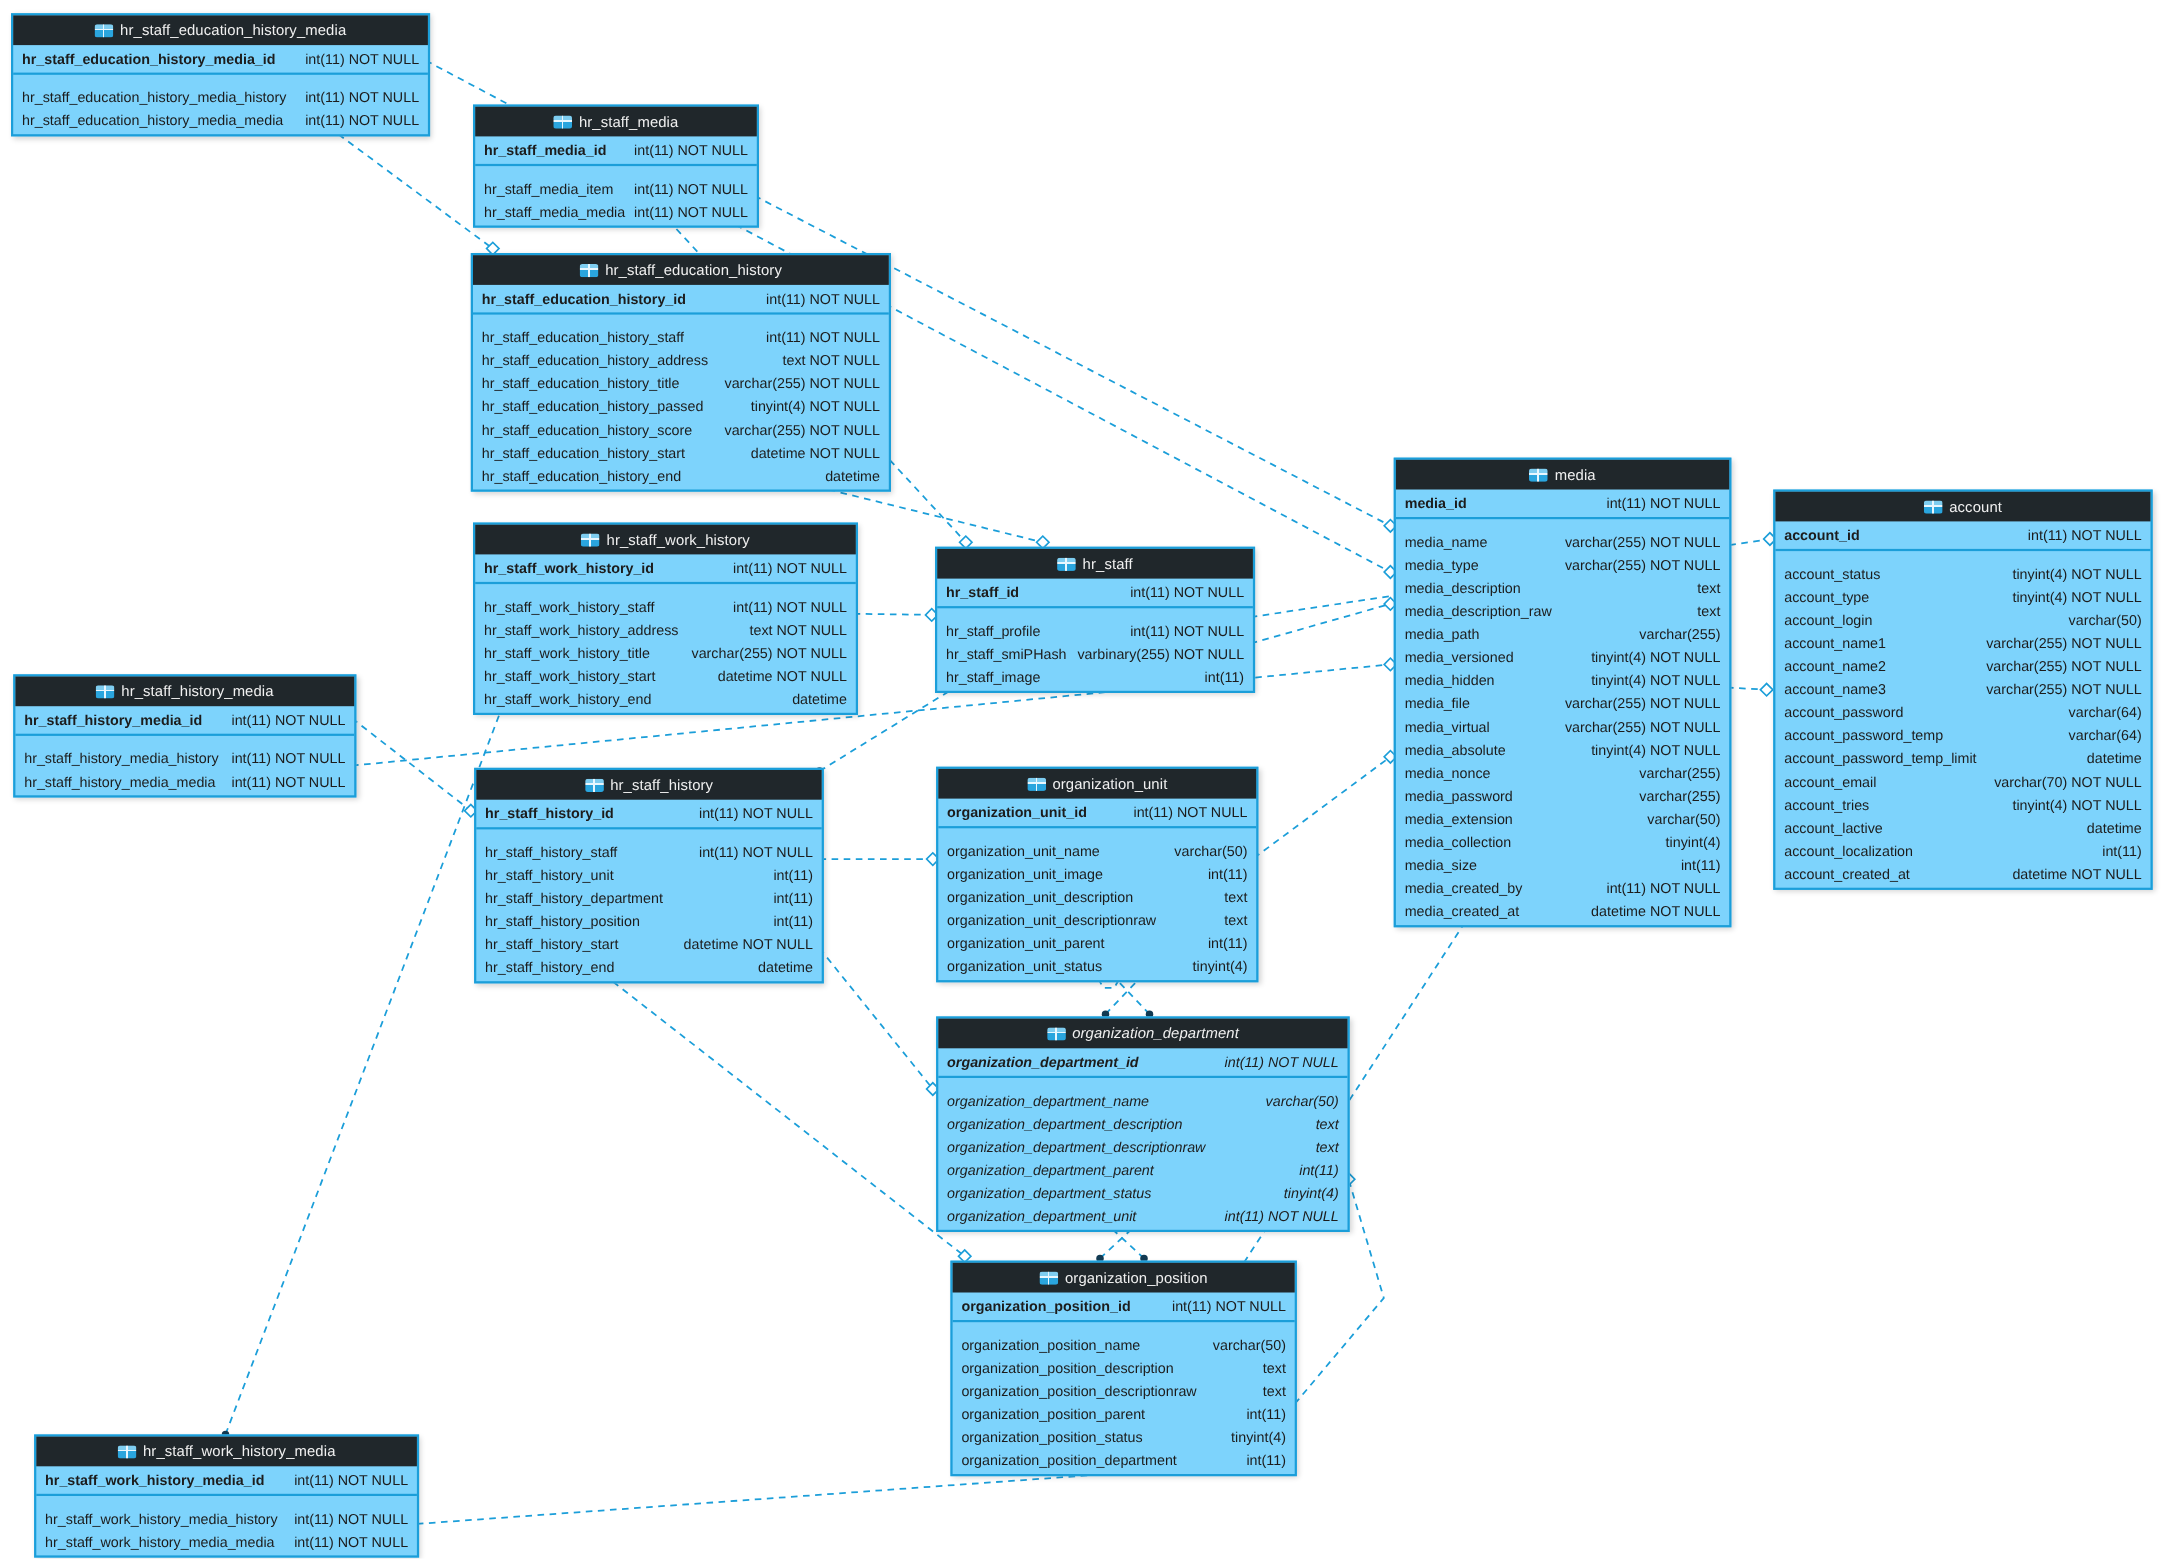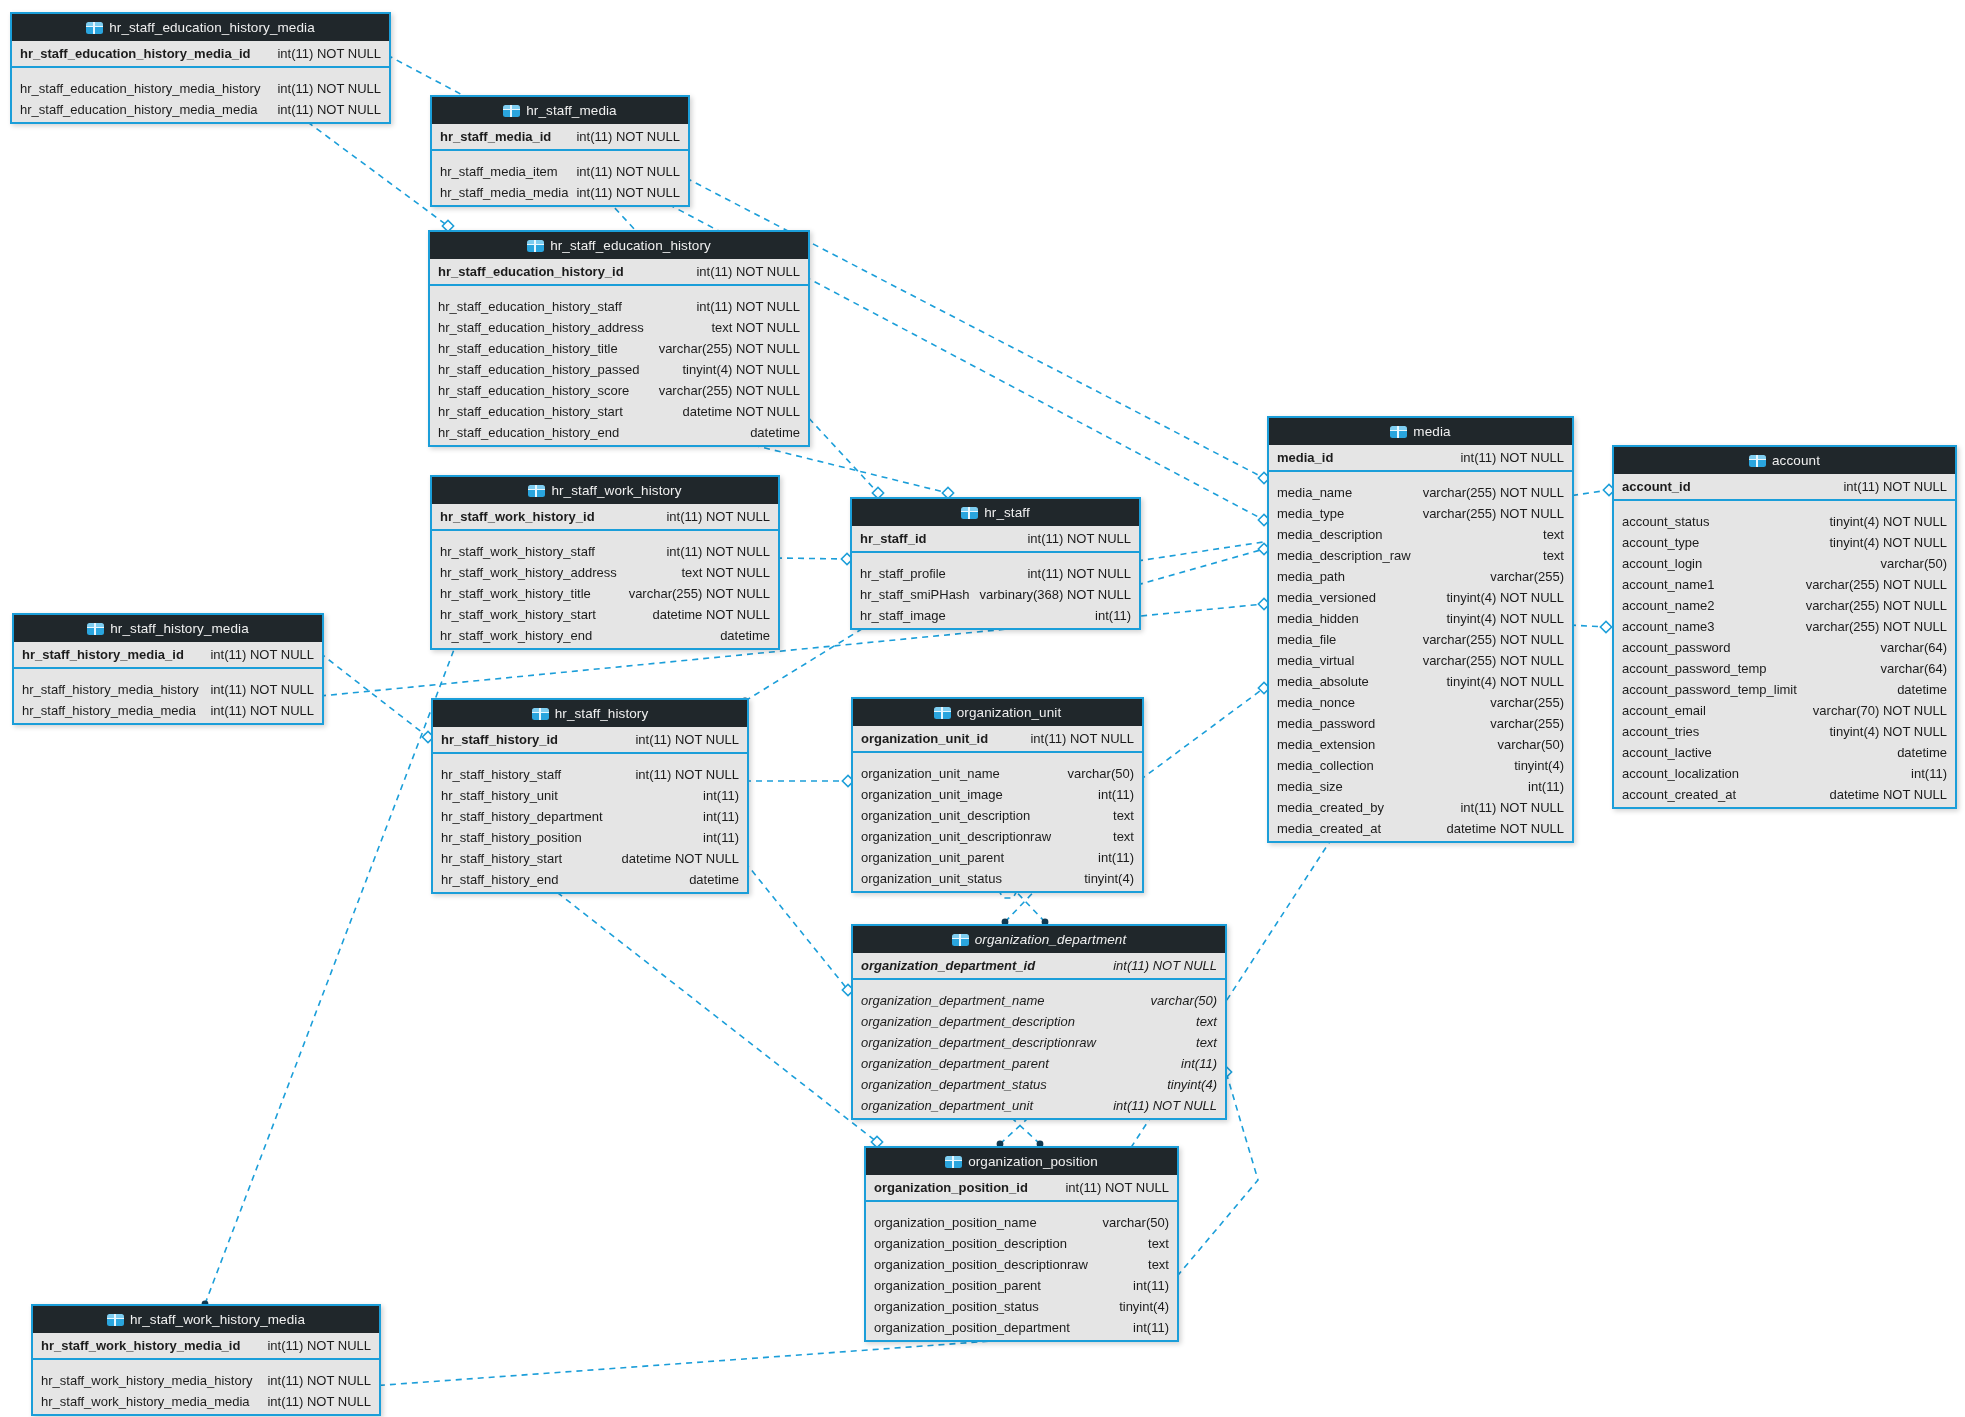--- a/index.html
+++ b/index.html
@@ -3,21 +3,21 @@
 <meta charset="utf-8">
 <style>
   html,body{margin:0;padding:0;background:#ffffff;}
   #canvas{position:relative;width:1965px;height:1417px;background:#ffffff;overflow:hidden;
           font-family:"Liberation Sans",sans-serif;}
   #rel-layer{position:absolute;left:0;top:0;z-index:0;}
   #tables-layer{position:absolute;left:0;top:0;width:100%;height:100%;z-index:1;}
   .rel{fill:none;stroke:#1b9ed9;stroke-width:1.6;stroke-dasharray:6 5;}
   .rel-dot{fill:#123a52;stroke:none;}
   .rel-dia{fill:#ffffff;stroke:#1b9ed9;stroke-width:1.5;}
-  .table{position:absolute;background:#e5e5e5;border:2px solid #1b9ed9;
+  .table{position:absolute;background:#7dd3fc;border:2px solid #1b9ed9;
          box-shadow:2px 2px 5px rgba(0,0,0,.18);}
   .hd{background:#20272b;color:#f0f0f0;height:27px;display:flex;align-items:center;
       justify-content:center;font-size:13.5px;letter-spacing:.1px;}
   .tico{width:17px;height:12px;border-radius:2.5px;display:inline-block;margin-right:6px;flex:none;
         background:
           linear-gradient(to right, rgba(0,0,0,0) 0 7.5px, #e8f7ff 7.5px 9px, rgba(0,0,0,0) 9px),
           linear-gradient(to bottom, #7ecdf0 0 4px, #e8f7ff 4px 5.5px, #2aa5de 5.5px 100%);}
   .row{height:21px;display:flex;justify-content:space-between;align-items:center;
        padding:0 8px;white-space:nowrap;font-size:13px;color:#1c1c1c;gap:8px;overflow:hidden;}
   .pkrow{height:25px;border-bottom:2px solid #1b9ed9;}
@@ -282,21 +282,21 @@
           <span class="fname">hr_staff_id</span>
           <span class="ftype">int(11) NOT NULL</span>
         </div>
         <div class="fields">
           <div class="row">
             <span class="fname">hr_staff_profile</span>
             <span class="ftype">int(11) NOT NULL</span>
           </div>
           <div class="row">
             <span class="fname">hr_staff_smiPHash</span>
-            <span class="ftype">varbinary(368) NOT NULL</span>
+            <span class="ftype">varbinary(255) NOT NULL</span>
           </div>
           <div class="row">
             <span class="fname">hr_staff_image</span>
             <span class="ftype">int(11)</span>
           </div>
         </div>
       </div>
       <div class="table" style="left: 851px; top: 697px; width: 289px;">
         <div class="hd">
           <span class="tico"></span>

